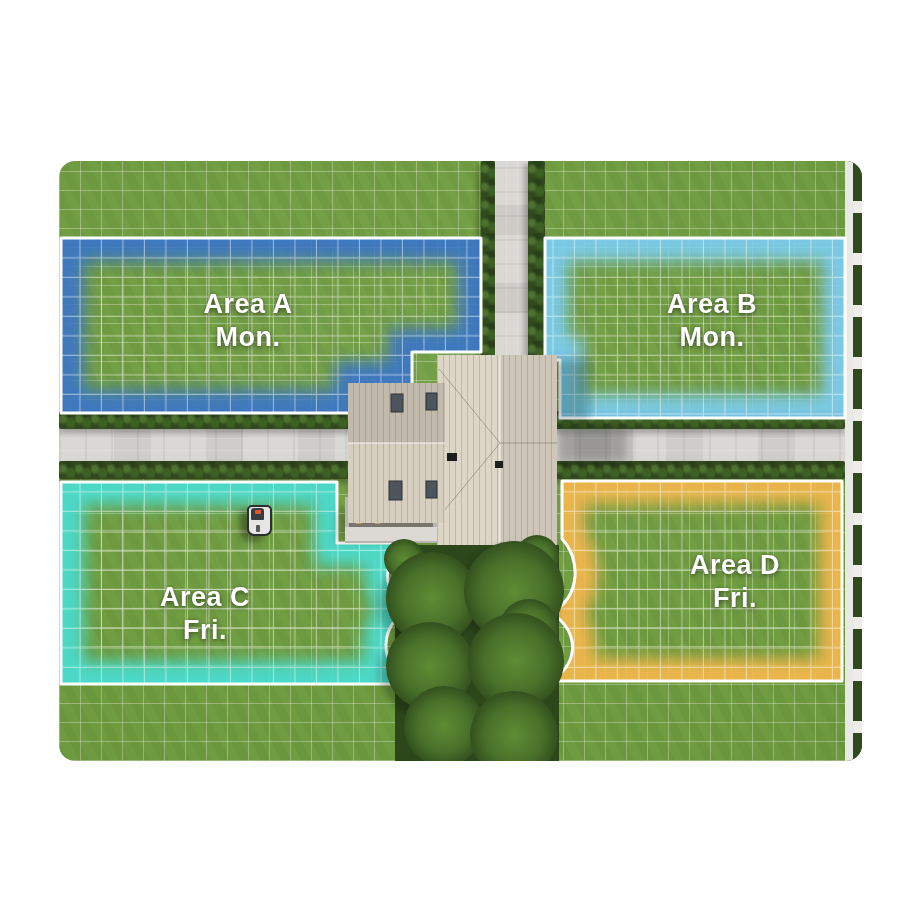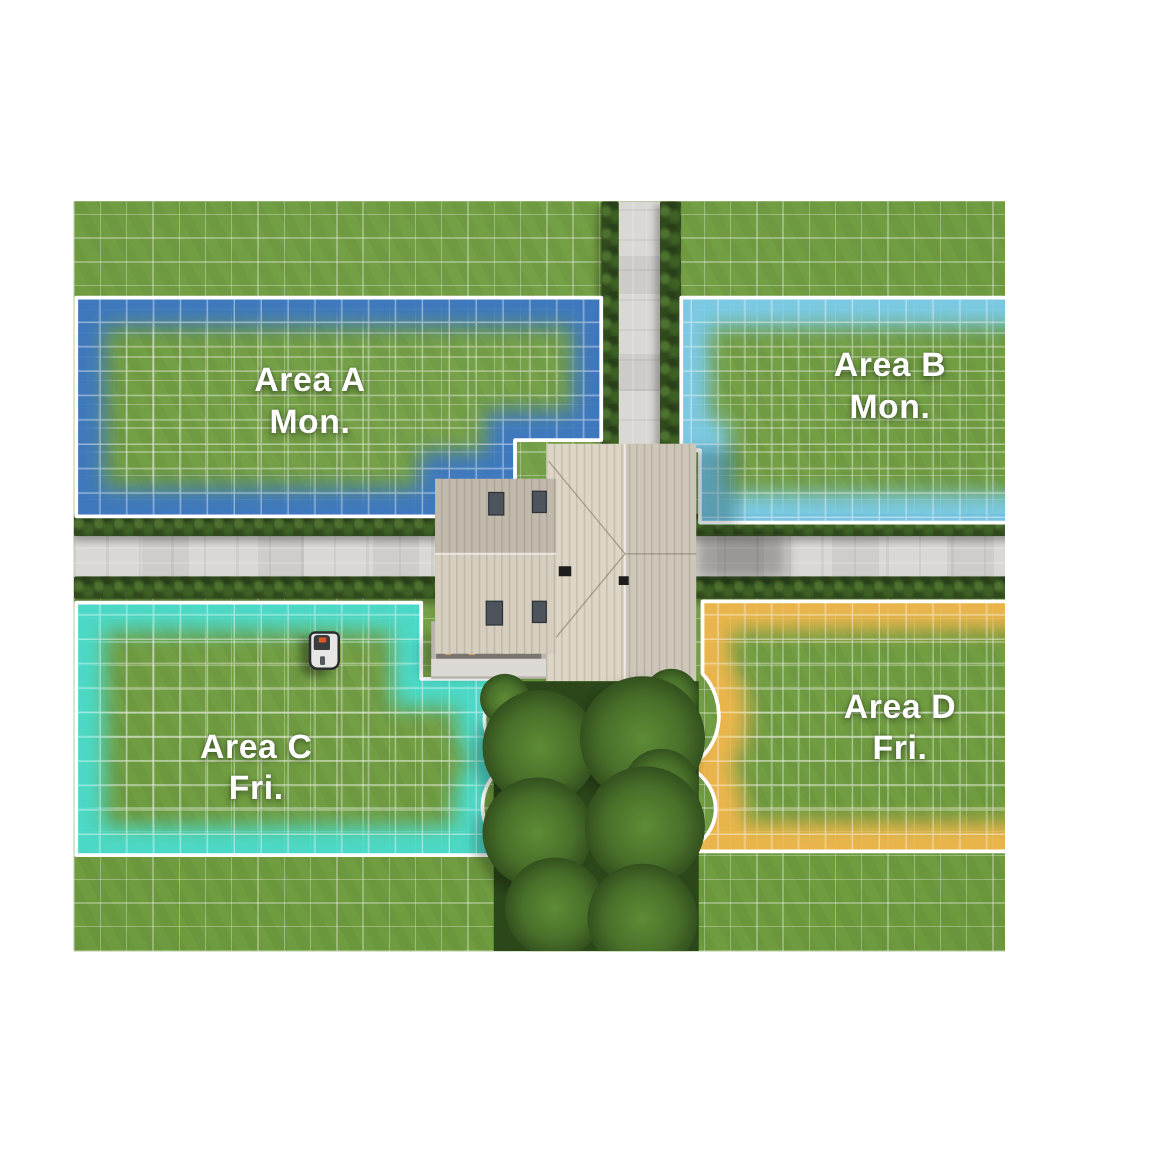--- a/index.html
+++ b/index.html
@@ -1,25 +1,25 @@
 <!DOCTYPE html>
 <html style="--zone-a-glow: #3a76c8; --zone-b-glow: #7bcdf1; --zone-c-glow: #49ded2; --zone-d-glow: #f4b84d; --c-page-bg: #ffffff; --c-grass: #6f9c3f; --c-grid-line: rgba(255,255,255,0.30); --c-road: #d9d8d4; --c-hedge: #30491d; --c-zone-border: #ffffff; --c-roof-light: #ddd6c7; --c-roof-mid: #d6cfc0; --c-tree-dark: #2c481a;"><head>
 <meta charset="utf-8">
 <style>
   html,body{margin:0;padding:0;background:#fff;}
   .page{position:relative;width:922px;height:922px;background:var(--c-page-bg,#ffffff);overflow:hidden;
         font-family:"Liberation Sans",sans-serif;}
   
-  .photo{position:absolute;left:59px;top:161px;width:745px;height:600px;overflow:hidden;
+  .photo{position:absolute;left:59px;top:161px;width:803px;height:600px;overflow:hidden;
     background-color:var(--c-grass,#6f9c3f);
     background-image:
       radial-gradient(140% 120% at 45% 35%, rgba(255,255,255,.06) 0%, rgba(0,0,0,0) 55%, rgba(0,0,0,.08) 100%),
       repeating-linear-gradient(90deg, var(--c-grid-line,rgba(255,255,255,.30)) 0 1px, transparent 1px 21px),
       repeating-linear-gradient(0deg, var(--c-grid-line,rgba(255,255,255,.30)) 0 1px, transparent 1px 19px),
-      repeating-linear-gradient(63deg, rgba(30,60,10,.05) 0 9px, transparent 9px 18px);}
+      repeating-linear-gradient(63deg, rgba(30,60,10,.05) 0 9px, transparent 9px 18px); border-radius: 16px;}
   
   .road-h{position:absolute;left:0;top:266px;width:803px;height:36px;background-color:var(--c-road,#d9d8d4);
     background-image:
       repeating-linear-gradient(90deg, rgba(0,0,0,.05) 0 2px, transparent 2px 26px),
       repeating-linear-gradient(0deg, rgba(255,255,255,.16) 0 1px, transparent 1px 12px),
       repeating-linear-gradient(90deg, transparent 0 55px, rgba(0,0,0,.05) 55px 92px);}
   .driveway{position:absolute;left:436px;top:0;width:33px;height:200px;background-color:var(--c-road,#d9d8d4);
     background-image:
       repeating-linear-gradient(0deg, rgba(0,0,0,.05) 0 2px, transparent 2px 24px),
       repeating-linear-gradient(90deg, rgba(255,255,255,.16) 0 1px, transparent 1px 11px),
@@ -42,22 +42,22 @@
   .overlay{position:absolute;left:0;top:0;width:803px;height:600px;}
   .glow{fill:none;stroke-width:46;filter:url(#blur9);opacity:.92;}
   .gA{stroke:var(--zone-a-glow,#3a76c8);} .gB{stroke:var(--zone-b-glow,#7bcdf1);}
   .gC{stroke:var(--zone-c-glow,#49ded2);} .gD{stroke:var(--zone-d-glow,#f4b84d);}
   .zfill{fill:url(#zgrid);stroke:none;}
   .zborder{fill:none;stroke:var(--c-zone-border,#ffffff);stroke-width:3;stroke-linejoin:round;}
   
   .zone-label{position:absolute;transform:translate(-50%,-50%);text-align:center;color:#fff;
     font:700 27px/33px "Liberation Sans",sans-serif;letter-spacing:.5px;white-space:nowrap;
     text-shadow:0 2px 5px rgba(0,0,0,.45), 0 0 2px rgba(0,0,0,.25);}
-  .lbl-a{left:189px;top:160px;} .lbl-b{left:653px;top:148px;}
-  .lbl-c{left:146px;top:423px;margin-top:30px;} .lbl-d{left:661px;top:421px;}
+  .lbl-a{left:189px;top:160px;} .lbl-b{left:653px;top:160px;}
+  .lbl-c{left:146px;top:423px;margin-top:30px;} .lbl-d{left:676px;top:421px;}
   
   .mower{position:absolute;left:188px;top:344px;width:21px;height:27px;border:2px solid #2b2d2f;
     border-radius:5px 5px 7px 7px;background:#e6e7e5;box-shadow:-7px 5px 7px rgba(0,0,0,.35);}
   .mower-panel{position:absolute;left:2px;top:1px;width:13px;height:12px;background:#3a3d40;border-radius:3px 3px 1px 1px;}
   .mower-button{position:absolute;left:6px;top:3px;width:6px;height:4px;background:#e2572a;border-radius:1px;}
   .mower-stripe{position:absolute;left:7px;bottom:2px;width:4px;height:7px;background:#55585a;border-radius:1px;}
 </style>
 </head>
 <body>
 

